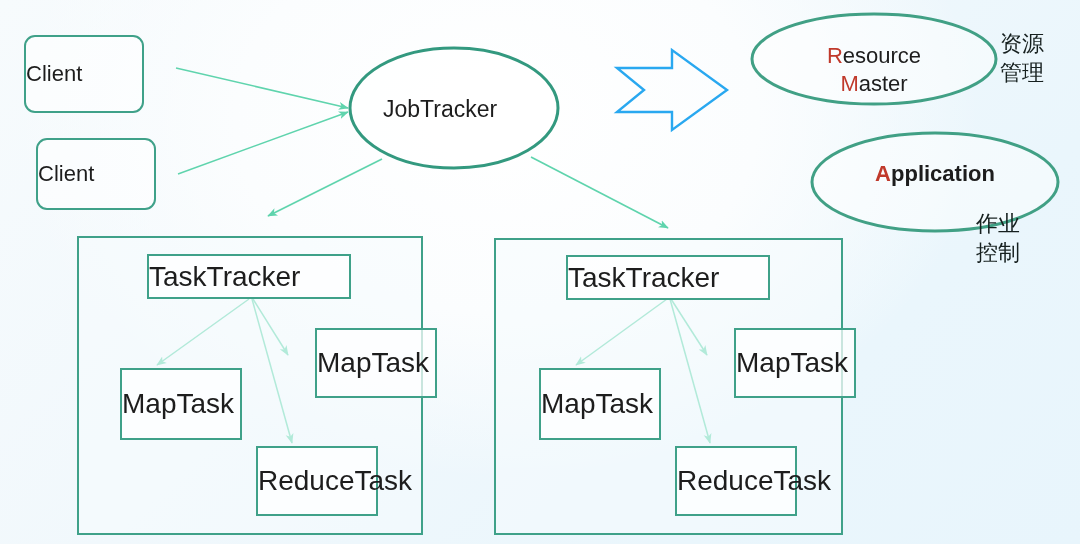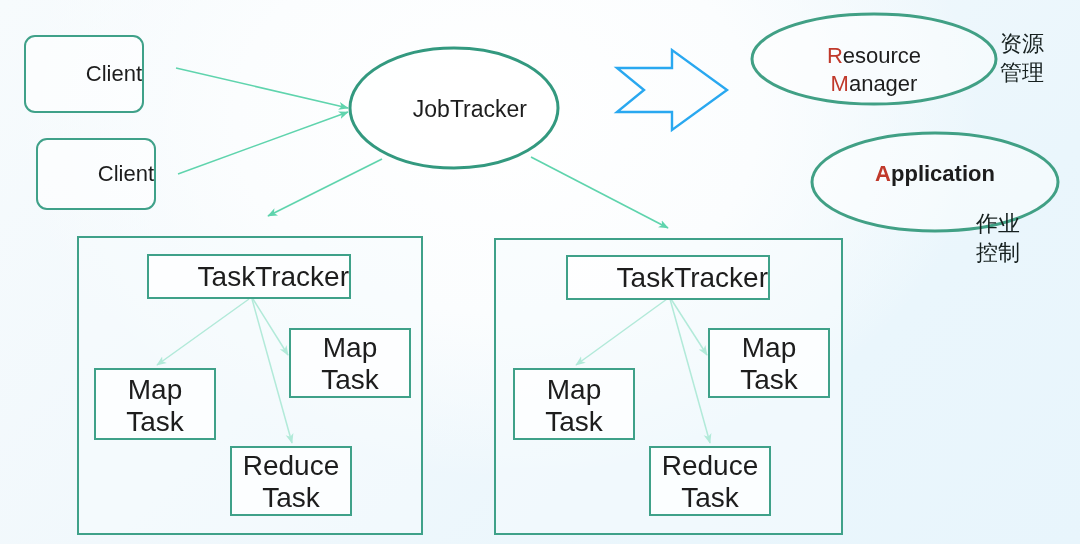--- a/index.html
+++ b/index.html
@@ -28,21 +28,21 @@
     width: 1080px;
     height: 544px;
     pointer-events: none;
   }
   
   .node {
     position: absolute;
     box-sizing: border-box;
     display: flex;
     align-items: center;
-    justify-content: flex-end;
+    justify-content: flex-start;
     text-align: center;
     color: #1d1d1d;
     background: transparent;
   }
   .client-box {
     border: 2.5px solid #3fa189;
     border-radius: 11px;
     font-size: 22px;
     background: rgba(255,255,255,0.55);
   }
@@ -52,22 +52,23 @@
     border: 2.5px solid #3fa189;
     background: rgba(246,252,253,0.55);
   }
   .task-box {
     border: 2.5px solid #3fa189;
     background: rgba(255,255,255,0.72);
     font-size: 28px;
     line-height: 1.18;
   }
   .task-box.two-line {
-    flex-direction: column;
+    flex-direction: row;
     line-height: 1.15;
+    margin-left: 26px;
   }
   
   .ellipse-label {
     position: absolute;
     text-align: center;
     font-size: 22px;
     color: #1d1d1d;
     line-height: 1.25;
     white-space: nowrap;
     margin-top: 12px;
@@ -130,21 +131,21 @@
   </svg>
 
   <div class="node client-box" style="left:24px; top:35px; width:120px; height:78px;">
     <span>Client</span>
   </div>
 
   <div class="node client-box" style="left:36px; top:138px; width:120px; height:72px;">
     <span>Client</span>
   </div>
 
-  <div class="jt-label" style="left:383px; top:96px; width:144px; text-align:right;">JobTracker</div>
+  <div class="jt-label" style="left:383px; top:96px; width:144px; text-align:left;">JobTracker</div>
 
   <div class="cluster" style="left:77px; top:236px; width:346px; height:299px;"></div>
 
   <div class="node task-box" style="left:147px; top:254px; width:204px; height:45px;">
     <span>TaskTracker</span>
   </div>
 
   <div class="node task-box two-line" style="left:94px; top:368px; width:122px; height:72px;">
     <span>Map</span>
     <span>Task</span>
@@ -176,21 +177,21 @@
     <span>Task</span>
   </div>
 
   <div class="node task-box two-line" style="left:649px; top:446px; width:122px; height:70px;">
     <span>Reduce</span>
     <span>Task</span>
   </div>
 
   <div class="ellipse-label" style="left:774px; top:30px; width:200px;">
     <span><span class="cap">R</span><span>esource</span></span>
-    <span class="line2"><span class="cap">M</span><span>anager</span></span>
+    <span class="line2"><span class="cap">M</span><span>aster</span></span>
   </div>
 
   <div class="cn-label" style="left:1000px; top:29px;">
     <span>资源</span>
     <span class="line2">管理</span>
   </div>
 
   <div class="ellipse-label" style="left:835px; top:148px; width:200px;font-weight:bold;">
     <span><span class="cap">A</span><span>pplication</span></span>
   </div>

